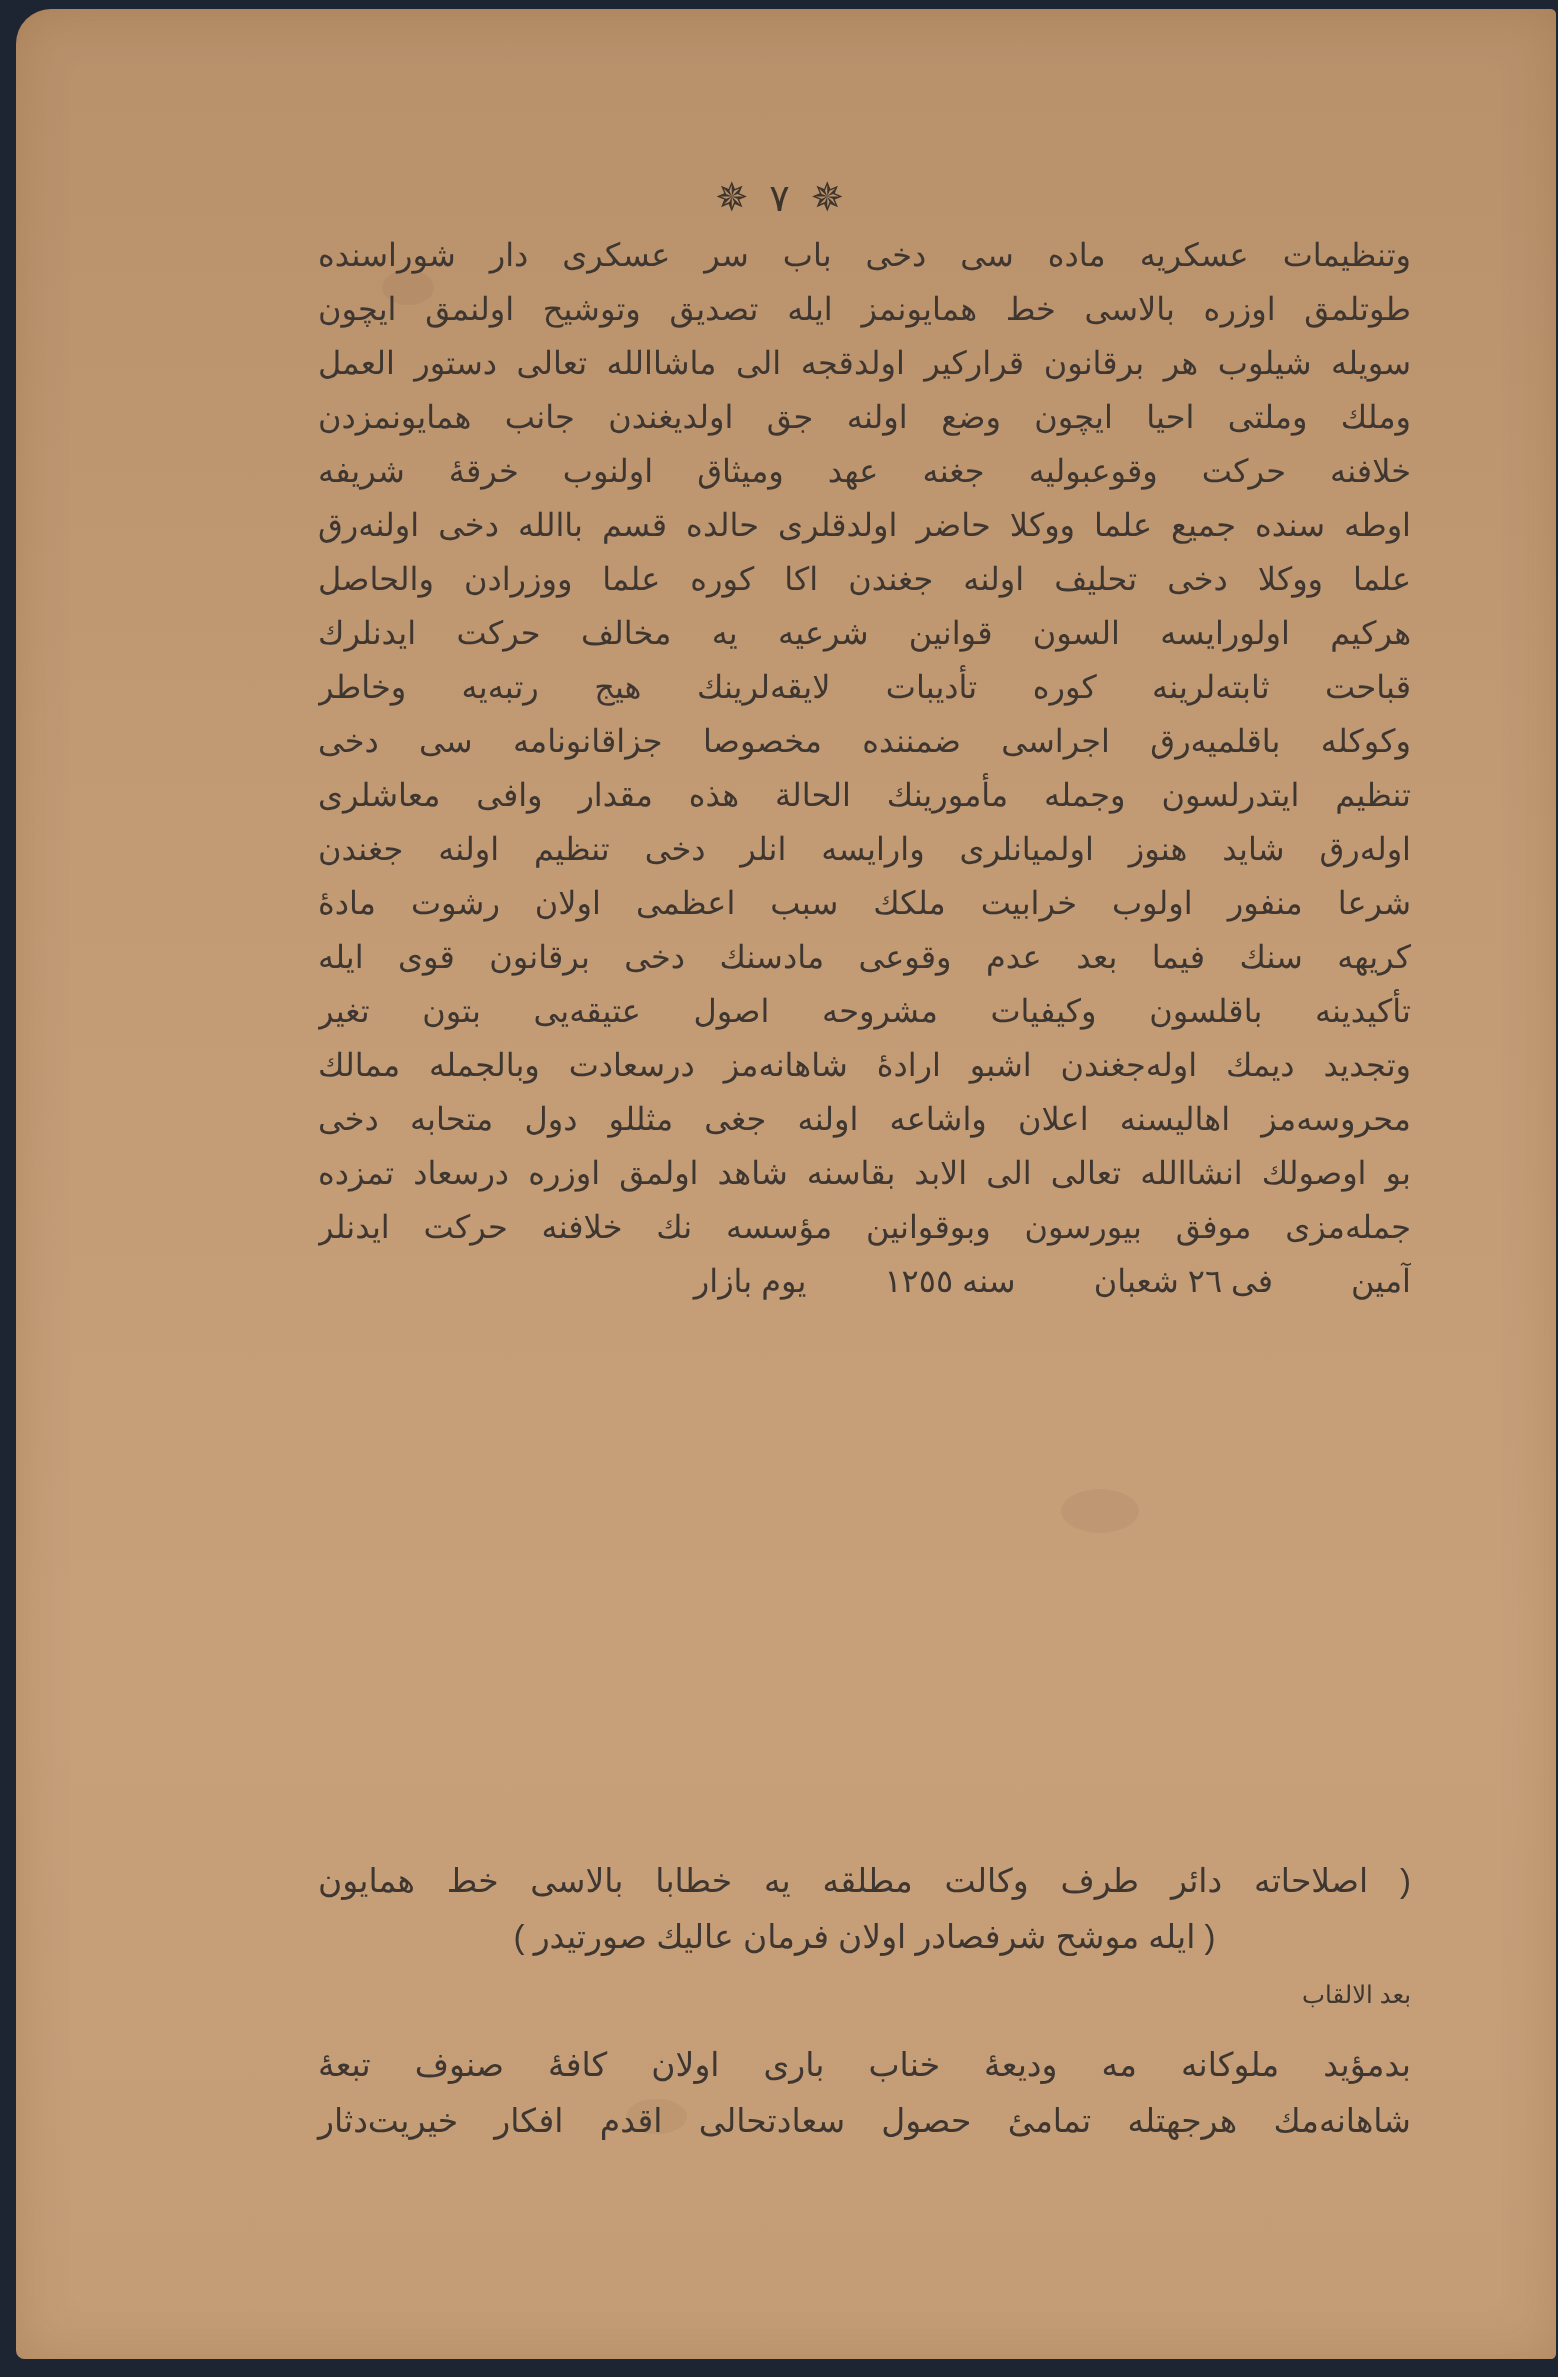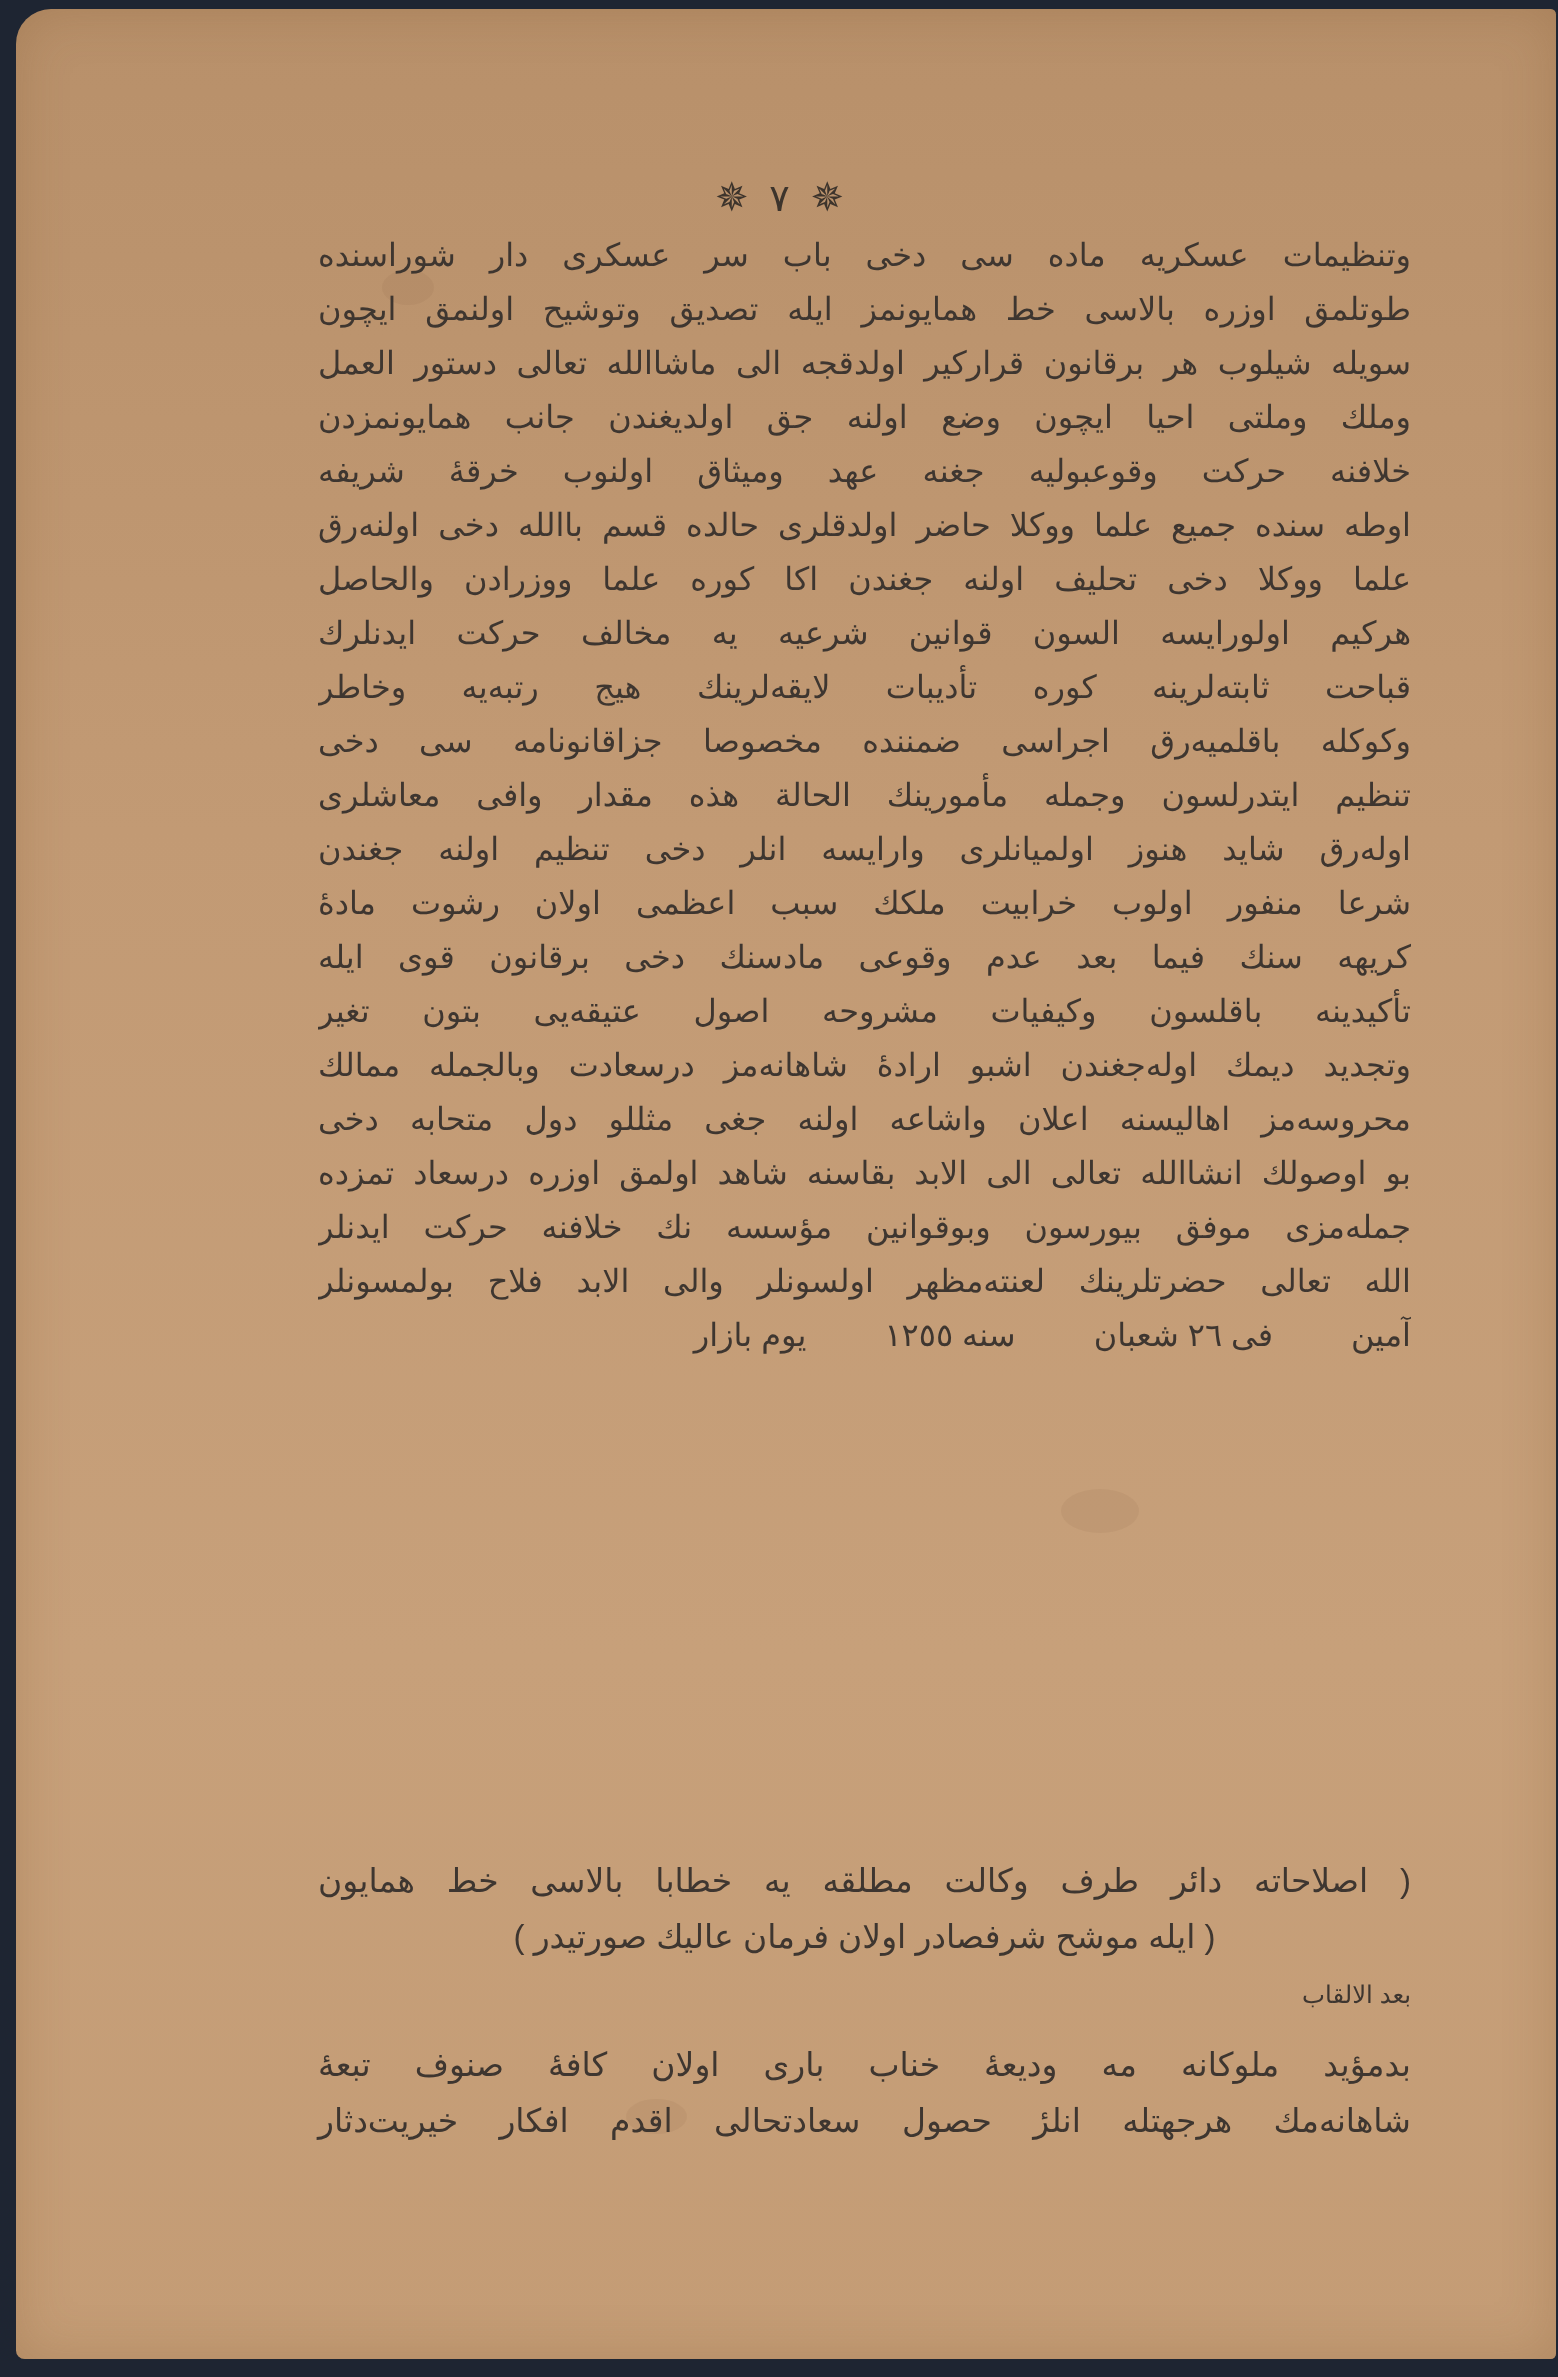--- a/index.html
+++ b/index.html
@@ -129,31 +129,30 @@
   <div class="line">وكوكله باقلميه‌رق اجراسى ضمننده مخصوصا جزاقانونامه سى دخى</div>
   <div class="line">تنظيم ايتدرلسون وجمله مأمورينك الحالة هذه مقدار وافى معاشلرى</div>
   <div class="line">اوله‌رق شايد هنوز اولميانلرى وارايسه انلر دخى تنظيم اولنه جغندن</div>
   <div class="line">شرعا منفور اولوب خرابيت ملكك سبب اعظمى اولان رشوت مادهٔ</div>
   <div class="line">كريهه سنك فيما بعد عدم وقوعى مادسنك دخى برقانون قوى ايله</div>
   <div class="line">تأكيدينه باقلسون وكيفيات مشروحه اصول عتيقه‌يى بتون تغير</div>
   <div class="line">وتجديد ديمك اوله‌جغندن اشبو ارادهٔ شاهانه‌مز درسعادت وبالجمله ممالك</div>
   <div class="line">محروسه‌مز اهاليسنه اعلان واشاعه اولنه جغى مثللو دول متحابه دخى</div>
   <div class="line">بو اوصولك انشاالله تعالى الى الابد بقاسنه شاهد اولمق اوزره درسعاد تمزده</div>
   <div class="line">جمله‌مزى موفق بيورسون وبوقوانين مؤسسه نك خلافنه حركت ايدنلر</div>
-  <div class="line">الله تعالى حضرتلرينك لعنته‌مظهر اولسونلر والى الابد فلاح بولمسونلر</div>
   <div class="line date-line">
     <span>آمين</span>
     <span>فى ٢٦ شعبان</span>
     <span>سنه ١٢٥٥</span>
     <span>يوم بازار</span>
   </div>
 </div>
 
 <div class="text-block heading-block">
   <div class="heading-line-1">( اصلاحاته دائر طرف وكالت مطلقه يه خطابا بالاسى خط همايون</div>
   <div class="heading-line-2">( ايله موشح شرفصادر اولان فرمان عاليك صورتيدر )</div>
   <div class="salutation">بعد الالقاب</div>
   <div class="closing-lines">
     <div class="line">بدمؤيد ملوكانه مه وديعهٔ خناب بارى اولان كافهٔ صنوف تبعهٔ</div>
-    <div class="line">شاهانه‌مك هرجهتله انلرٔ حصول سعادتحالى اقدم افكار خيريت‌دثار</div>
+    <div class="line">شاهانه‌مك هرجهتله تمامىٔ حصول سعادتحالى اقدم افكار خيريت‌دثار</div>
   </div>
 </div>
 
 
 </body></html>

